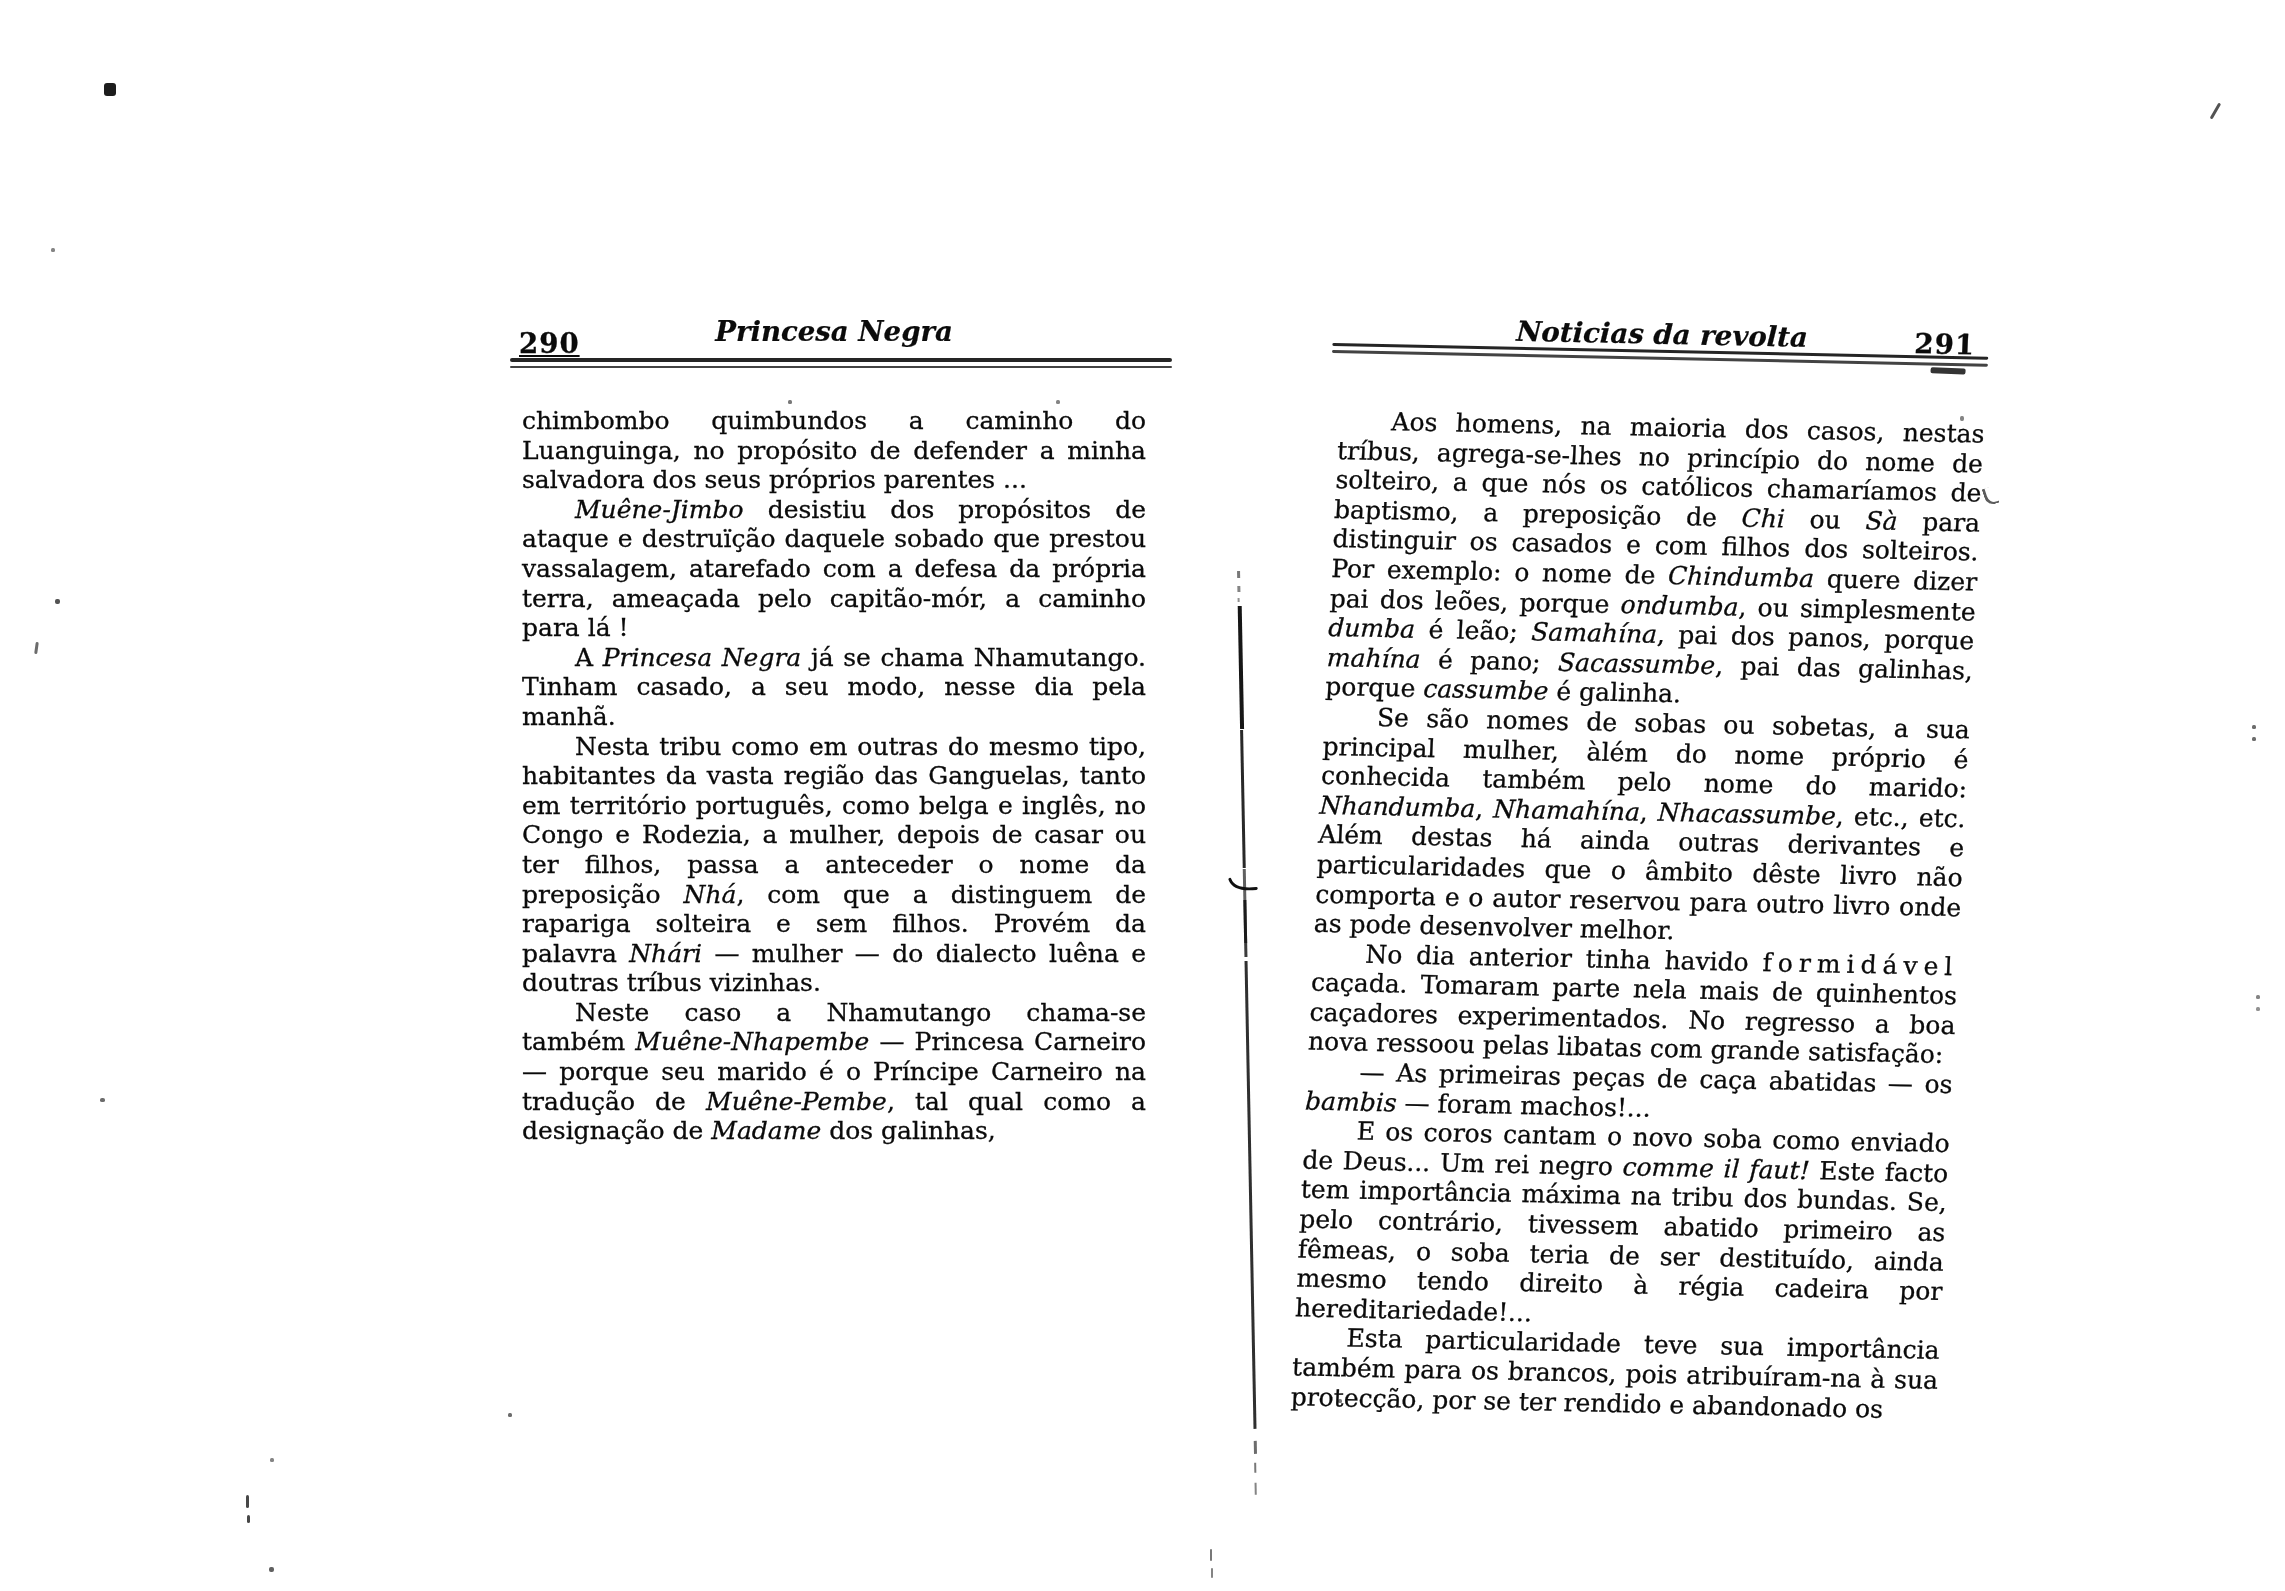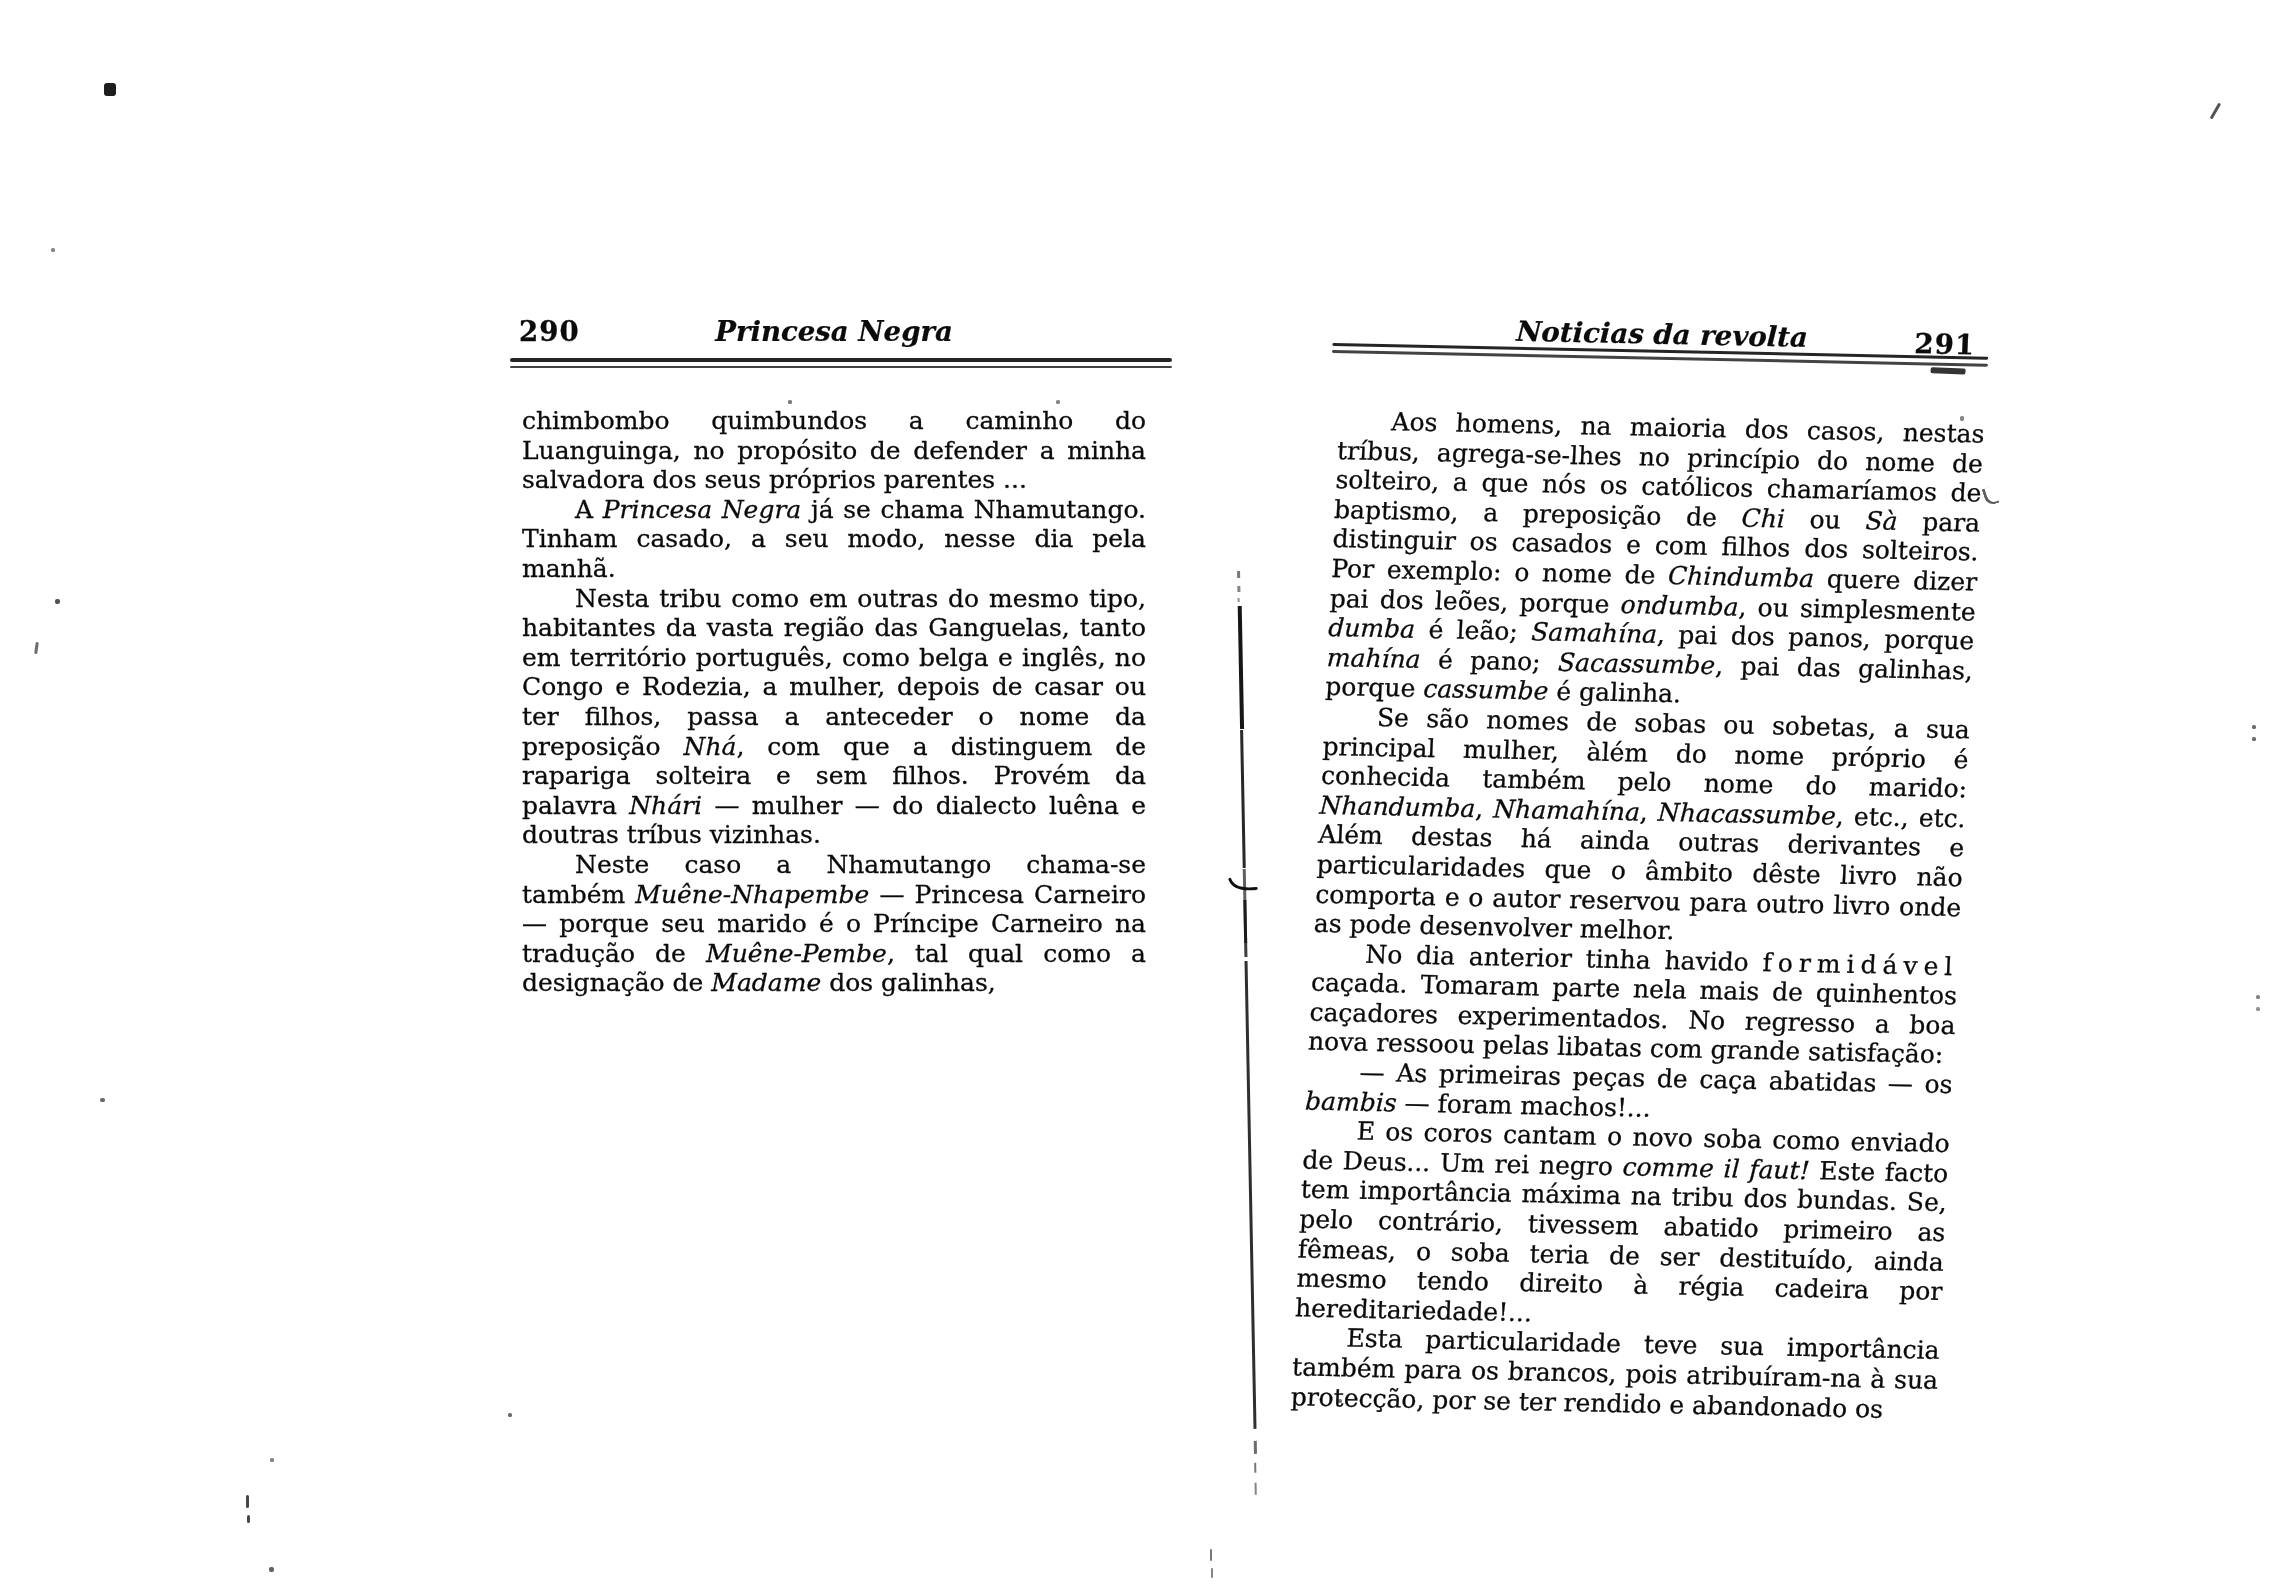--- a/index.html
+++ b/index.html
@@ -8,21 +8,21 @@
     background:#ffffff;
     font-family:"DejaVu Serif","Liberation Serif",serif;
     color:#0b0b0b;
   }
   .page{position:absolute;}
   .page-header{position:relative;height:33px;}
   .pagenum{
     font-size:27.6px;font-weight:700;letter-spacing:1px;
     -webkit-text-stroke:0.3px #0b0b0b;
   }
-  .pagenum.left-num{position:absolute;left:-3px;top:0;}
+  .pagenum.left-num{position:absolute;left:-3px;top:12px;text-decoration:underline;}
   .pagenum.right-num{position:absolute;right:13.8px;top:3.9px;}
   .running-title{
     position:absolute;left:0;right:0;text-align:center;top:0;
     font-size:27.6px;font-style:italic;font-weight:700;
     -webkit-text-stroke:0.2px #0b0b0b;
   }
   .dbl-rule{position:absolute;}
   .dbl-rule .r1{height:3.9px;background:#141414;opacity:.93;border-radius:2px;}
   .dbl-rule .r2{height:2.5px;background:#141414;opacity:.8;margin-top:3.9px;border-radius:2px;}
   .rule-endmark{position:absolute;width:35px;height:5.9px;background:#101010;opacity:.85;border-radius:2px;}
@@ -56,20 +56,21 @@
   <div class="page-header">
     <span class="pagenum left-num">290</span>
     <span class="running-title">Princesa Negra</span>
   </div>
   <div class="dbl-rule" style="left:-11.8px;top:43px;width:662px;">
     <div class="r1"></div>
     <div class="r2"></div>
   </div>
   <div class="body-text" style="top:91px;left:0;width:624px;">
       <p class=""><span>chimbombo quimbundos a caminho do Luanguinga, no propósito de defender a minha salvadora dos seus próprios parentes ...</span></p>
+      <p class="indent"><span class="it">Muêne-Jimbo</span><span> desistiu dos propósitos de ataque e destruïção daquele sobado que prestou vassalagem, atarefado com a defesa da própria terra, ameaçada pelo capitão-mór, a caminho para lá&nbsp;!</span></p>
       <p class="indent"><span>A </span><span class="it">Princesa Negra</span><span> já se chama Nhamutango. Tinham casado, a seu modo, nesse dia pela manhã.</span></p>
       <p class="indent"><span>Nesta tribu como em outras do mesmo tipo, habitantes da vasta região das Ganguelas, tanto em território português, como belga e inglês, no Congo e Rodezia, a mulher, depois de casar ou ter filhos, passa a anteceder o nome da preposição </span><span class="it">Nhá</span><span>, com que a distinguem de rapariga solteira e sem filhos. Provém da palavra </span><span class="it">Nhári</span><span> — mulher — do dialecto luêna e doutras tríbus vizinhas.</span></p>
       <p class="indent"><span>Neste caso a Nhamutango chama-se também </span><span class="it">Muêne-Nhapembe</span><span> — Princesa Carneiro — porque seu marido é o Príncipe Carneiro na tradução de </span><span class="it">Muêne-Pembe</span><span>, tal qual como a designação de </span><span class="it">Madame</span><span> dos galinhas,</span></p>
     </div>
 </div>
 
 <div class="page" style="left:1336px;top:311px;width:654px;transform:rotate(1.2deg) skewX(-1.6deg);transform-origin:0 0;">
   <div class="page-header">
     <span class="running-title">Noticias da revolta</span>
     <span class="pagenum right-num">291</span>

